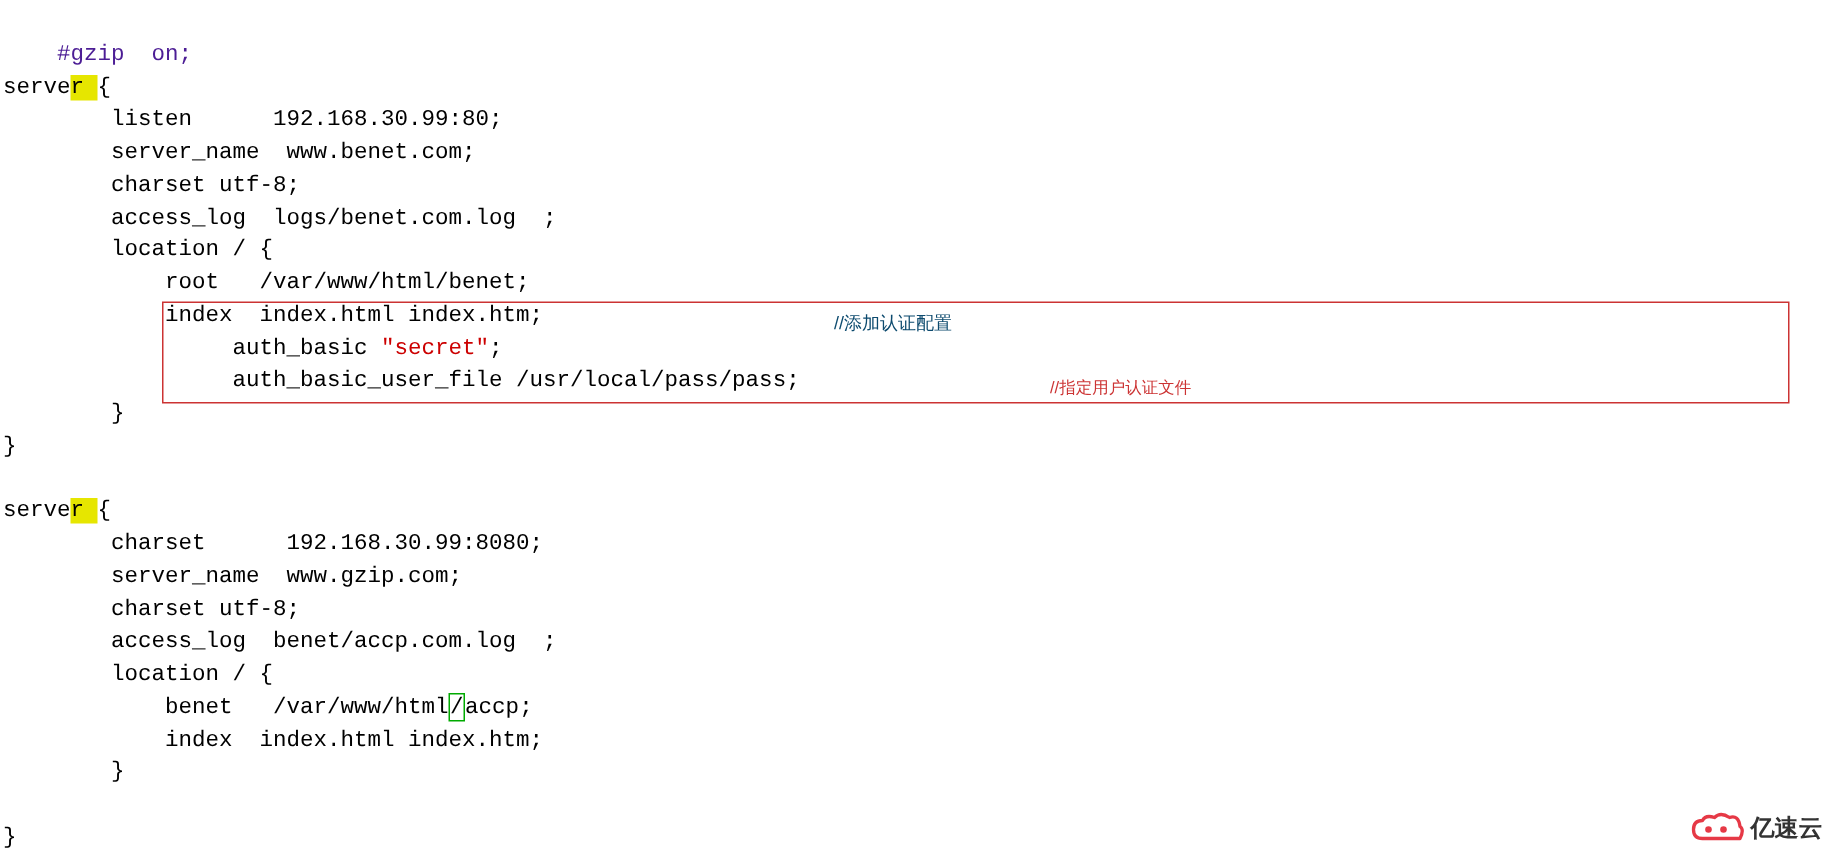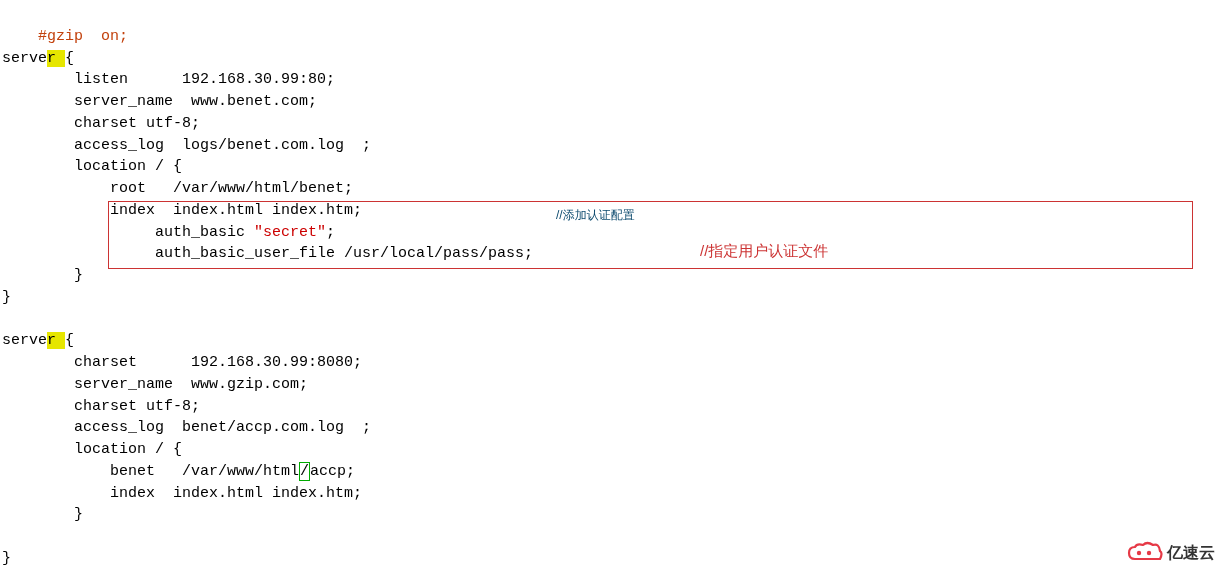--- a/index.html
+++ b/index.html
@@ -22,21 +22,21 @@
     }
     .hl {
       background-color: #e6e600;
     }
     .cursor-box {
       border: 1px solid #00aa00;
       display: inline;
       padding: 0;
     }
     .blue-line {
-      color: #c2410c;
+      color: #4c1d95;
     }
     .red-string {
       color: #cc0000;
     }
     .annot {
       position: absolute;
       border: 1px solid #cc3333;
       box-sizing: border-box;
     }
     .annot-box {
@@ -50,23 +50,23 @@
       position: absolute;
       left: 556px;
       top: 207px;
       font-family: "Microsoft YaHei", sans-serif;
       font-size: 12px;
       color: #0c4a6e;
     }
     .annot-text2 {
       position: absolute;
       left: 700px;
-      top: 240px;
+      top: 252px;
       font-family: "Microsoft YaHei", sans-serif;
-      font-size: 15px;
+      font-size: 11px;
       color: #cc3333;
     }
     .logo-wrap {
       position: absolute;
       right: 6px;
       bottom: 6px;
       display: flex;
       align-items: center;
     }
     .logo-text {

